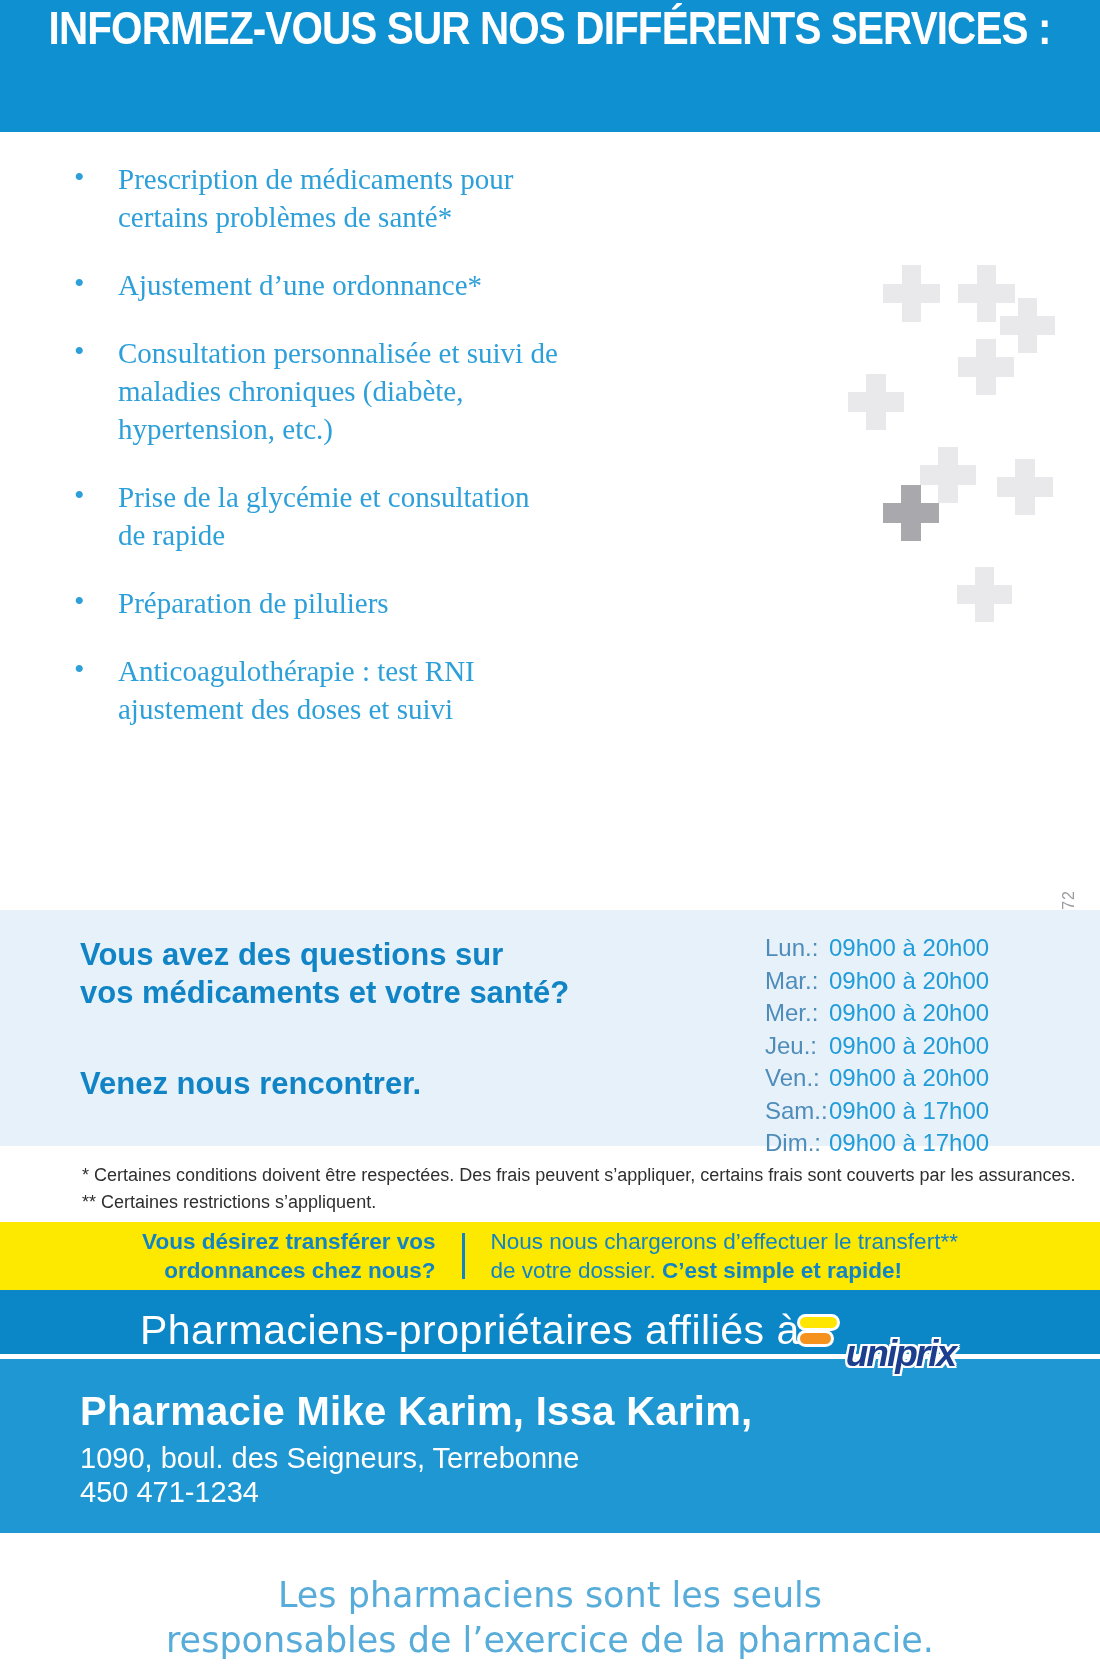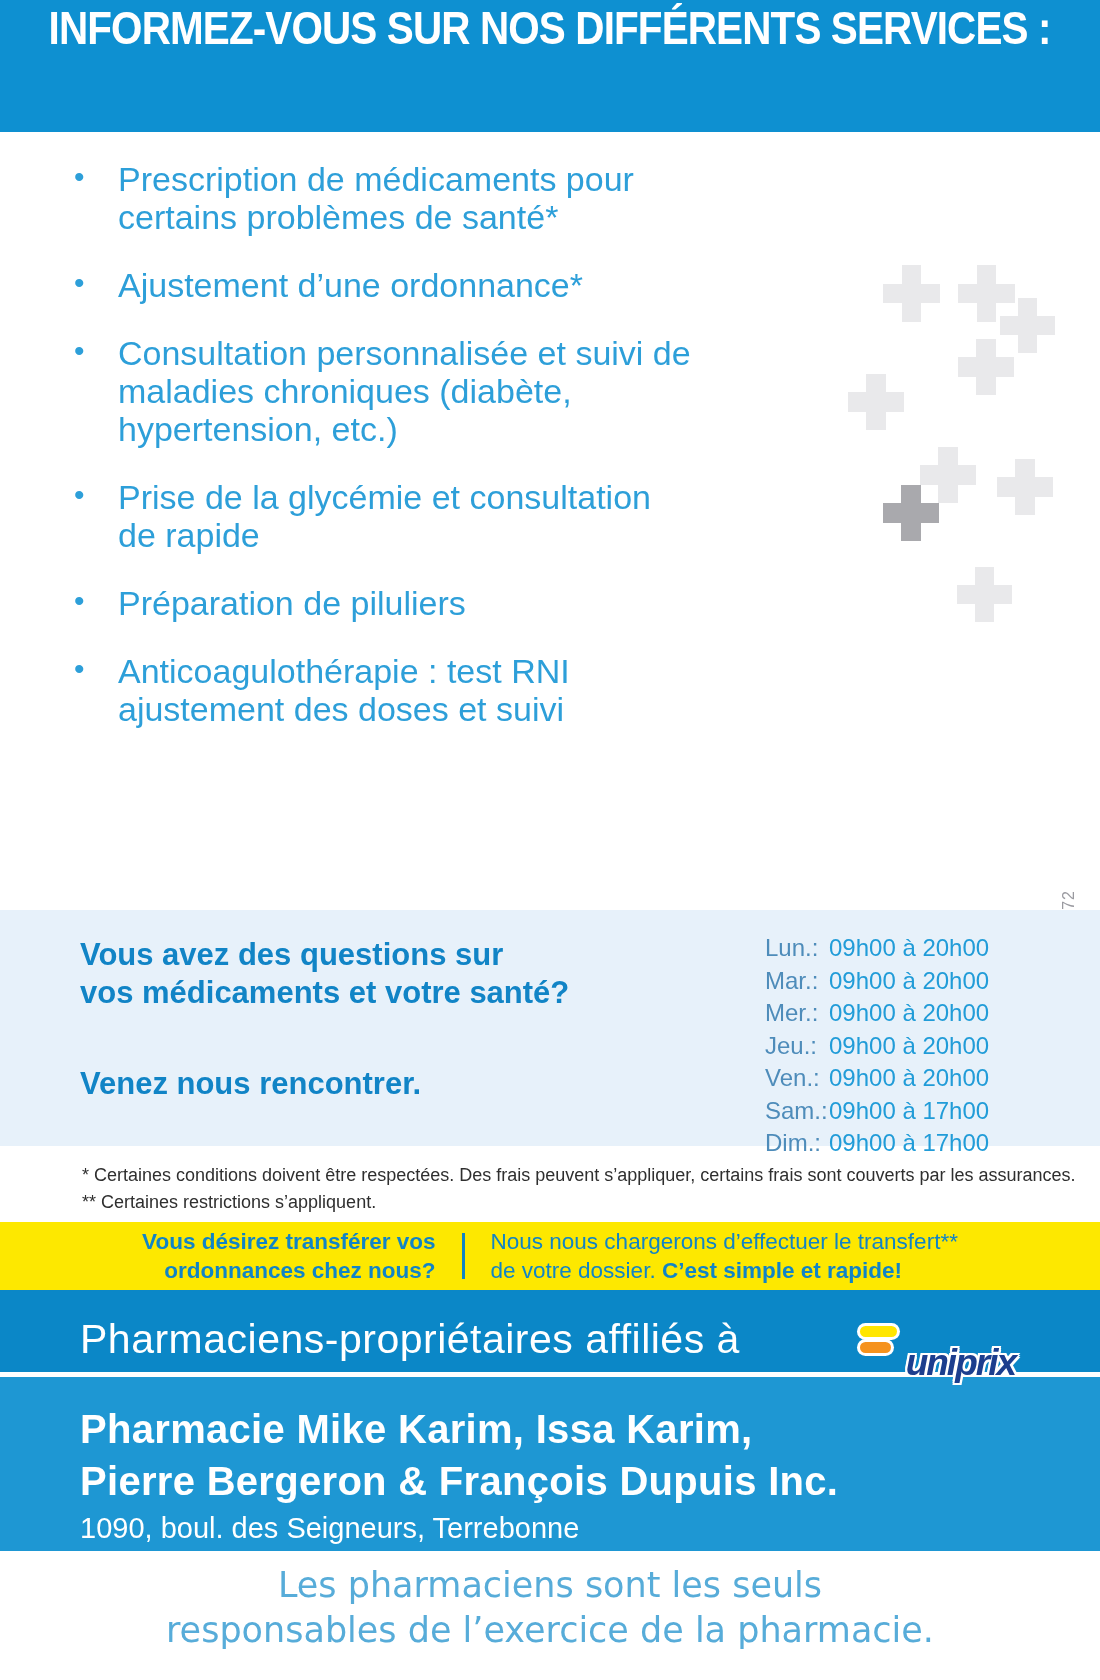--- a/index.html
+++ b/index.html
@@ -34,22 +34,22 @@
     position:relative;
     background:#fff;
   }
   .services ul {
     list-style:none;
     padding:28px 0 0 118px;
     width:760px;
   }
   .services li {
     position:relative;
-    font-family:Liberation Sans, sans-serif;
-    font-size:34px;
+    font-family:Liberation Serif, serif;
+    font-size:29px;
     line-height:38px;
     color:var(--bullet_blue);
     white-space:pre-line;
     margin-bottom:30px;
   }
   .services li::before {
     content:"\2022";
     position:absolute;
     left:-44px; top:-2px;
     color:var(--bullet_blue);
@@ -133,23 +133,23 @@
   }
   .transfer-answer {
     font-size:22.5px;
     line-height:29px;
     color:var(--accent_blue_bold);
   }
   .transfer-answer b { font-weight:bold; }
 
   
   .affiliation {
-    height:82px;
+    height:64px;
     background:var(--affiliation_blue);
-    display:flex; align-items:center; justify-content:space-between;
+    display:flex; align-items:center; justify-content:center;
     padding:16px 85px 0 80px;
   }
   .affiliation-text {
     color:#fff;
     font-size:41px;
     letter-spacing:0.5px;
     font-weight:normal;
   }
   .uniprix-logo { display:flex; align-items:center; }
   .logo-bars {
@@ -186,21 +186,21 @@
   }
   .pharmacy .addr-line {
     font-size:29px; line-height:34px; font-weight:normal;
   }
   .pharmacy .addr-line.first { margin-top:4px; }
 
   
   .disclaimer {
     height:125px;
     background:#fff;
-    padding-top:12px;
+    padding-top:40px;
     text-align:center;
     font-family:"DejaVu Sans", sans-serif;
     font-size:35px;
     line-height:45px;
     color:var(--disclaimer_blue);
     white-space:pre-line;
   }
 </style>
 </head>
 <body>
@@ -296,19 +296,18 @@
       <span class="logo-bar logo-bar-orange"></span>
     </span>
     <span class="logo-wordmark">uniprix</span>
   </div>
 </div>
 
 <div class="band-gap"></div>
 
 <div class="pharmacy">
   <div class="name-line">Pharmacie Mike Karim, Issa Karim,</div>
-  <div class="name-line">Pierre Bergeron &amp; François Dupuis Inc.</div>
   <div class="addr-line first">1090, boul. des Seigneurs, Terrebonne</div>
   <div class="addr-line">450 471-1234</div>
 </div>
 
 <div class="disclaimer">Les pharmaciens sont les seuls
 responsables de l’exercice de la pharmacie.</div>
 
 </body></html>

